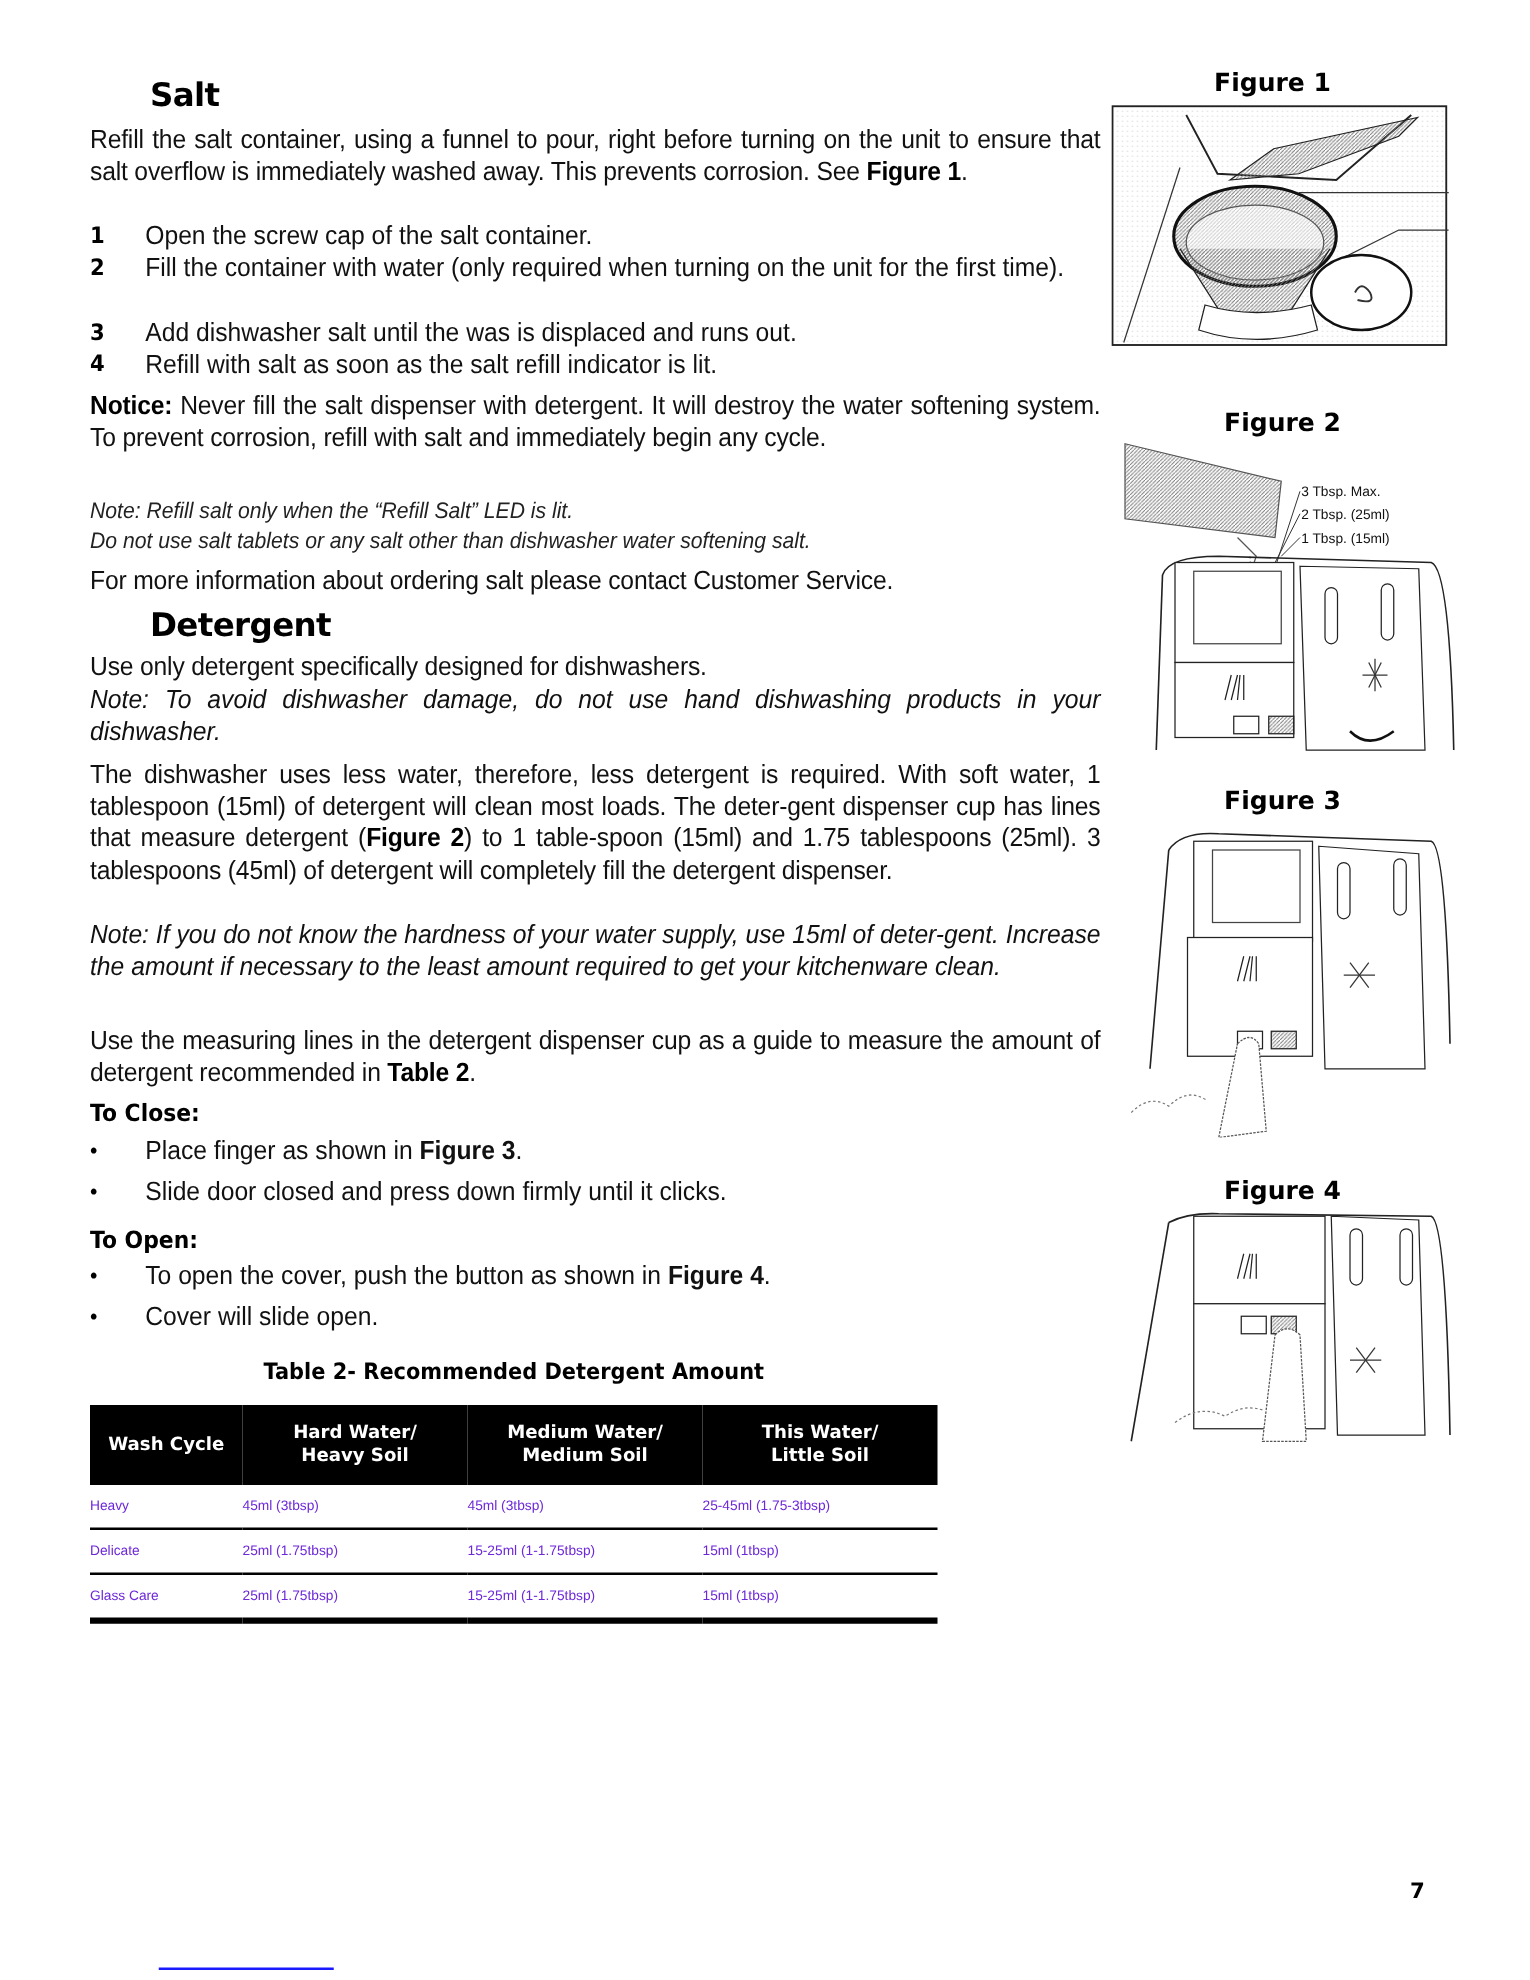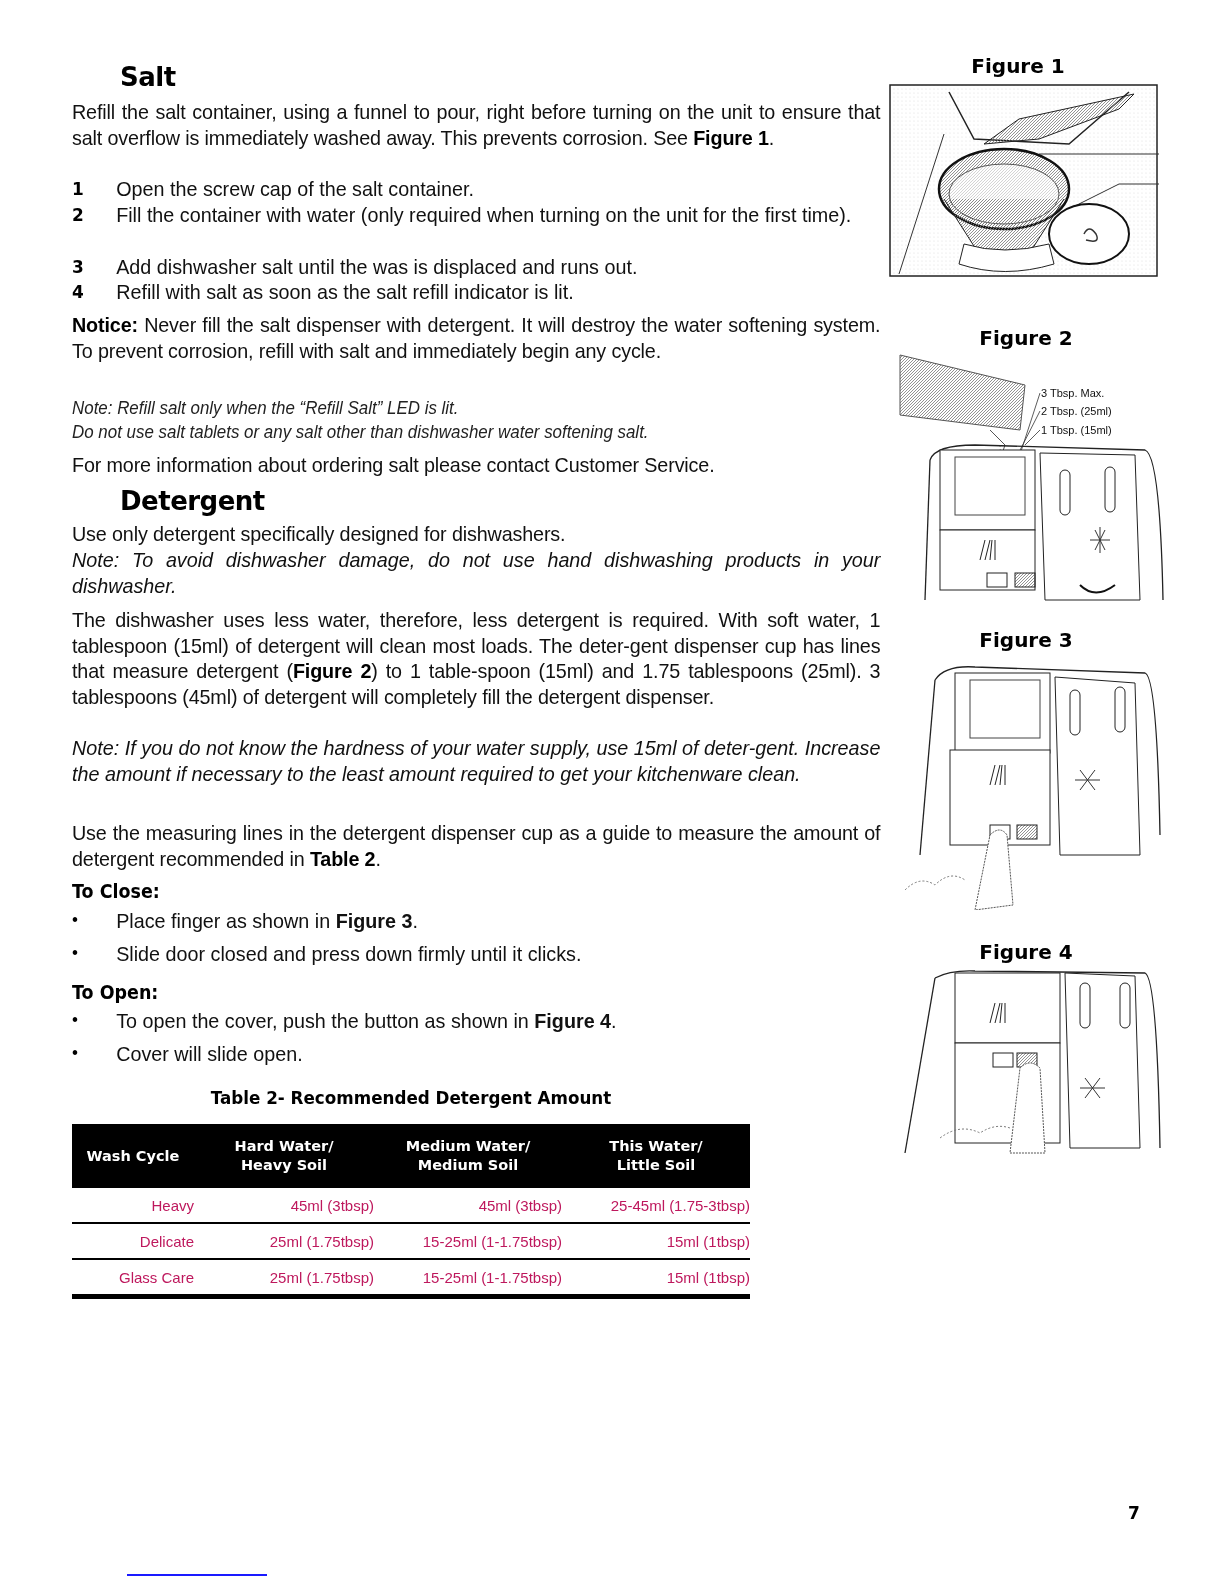--- a/index.html
+++ b/index.html
@@ -68,21 +68,21 @@
       position: absolute; left: 72px; top: 1124px; width: 678px;
       border-collapse: collapse;
       font-family: "Liberation Sans", sans-serif;
     }
     table.det th {
       background: #000; color: #fff;
       font-family: "DejaVu Sans", sans-serif; font-weight: bold; font-size: 14.5px;
       line-height: 19px; height: 64px; padding: 0 4px; text-align: center;
     }
     table.det td {
-      text-align: right; font-size: 15px; color: #be185d; height: 34px;
+      text-align: left; font-size: 11px; color: #6d28d9; height: 34px;
       border-bottom: 2px solid #000; padding: 0; white-space: nowrap;
     }
     table.det tr.last td { border-bottom: 5px solid #000; }
     .page-num {
       position: absolute; left: 1128px; top: 1503px;
       font-family: "DejaVu Sans", sans-serif; font-weight: bold; font-size: 17px; color: #000;
     }
     .link-line {
       position: absolute; left: 127px; top: 1574px; width: 140px; height: 0;
       border-top: 2px solid #1a1aff;

